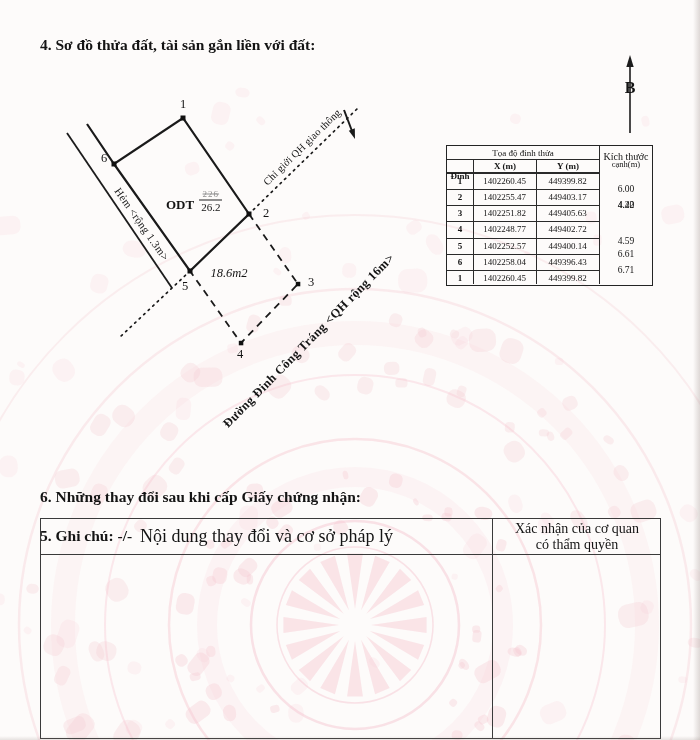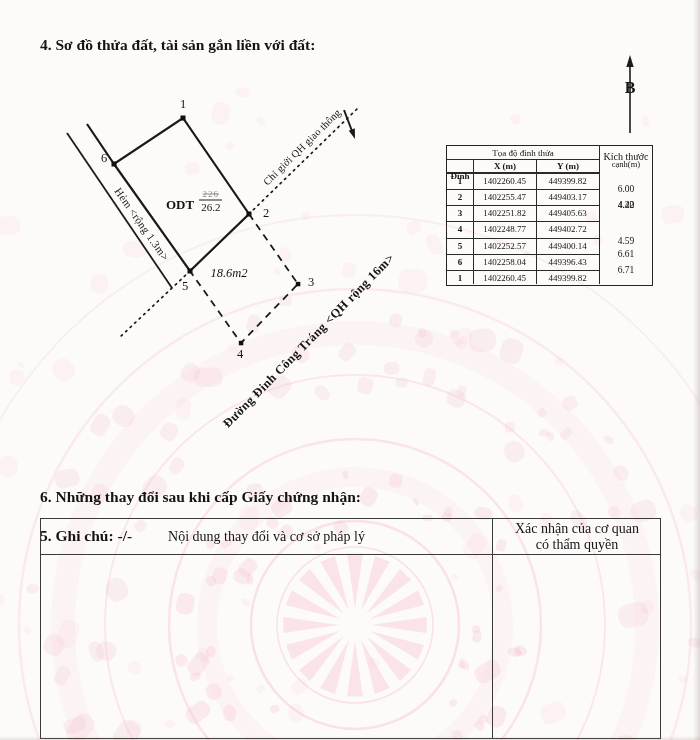--- a/index.html
+++ b/index.html
@@ -49,21 +49,21 @@
   .c-dinh{width:26px;font-weight:bold;}
   .c-x{width:63px;}
   .c-y{width:63px;}
   .edgeval{position:absolute;left:153px;width:52px;height:11px;line-height:11px;text-align:center;font-size:9.5px;}
 
   
   .chtable{position:absolute;left:40px;top:518px;width:621px;height:221px;z-index:2;
     border:1.7px solid #3a3a3a;box-sizing:border-box;}
   .chtable .hline{position:absolute;left:0;top:35px;width:100%;height:1.4px;background:#3a3a3a;}
   .chtable .vline{position:absolute;left:451px;top:0;width:1.4px;height:100%;background:#3a3a3a;}
-  .chtable .h1{position:absolute;left:0;top:0;width:451px;height:35px;display:flex;align-items:center;justify-content:center;font-size:14px;}
+  .chtable .h1{position:absolute;left:0;top:0;width:451px;height:35px;display:flex;align-items:center;justify-content:center;font-size:18px;}
   .chtable .h2{position:absolute;left:452px;top:0;width:168px;height:35px;display:flex;flex-direction:column;align-items:center;justify-content:center;font-size:14px;line-height:1.1;}
 </style>
 </head>
 <body>
 
 <div class="page">
 
   <svg id="wm" class="wm" width="700" height="740" viewBox="0 0 700 740">
       <circle cx="355" cy="625" r="78" fill="none" stroke="#f6c8d1" stroke-width="1.5" opacity="0.5"></circle>
       <circle cx="355" cy="625" r="104" fill="none" stroke="#f6c8d1" stroke-width="2.5" opacity="0.5"></circle>

